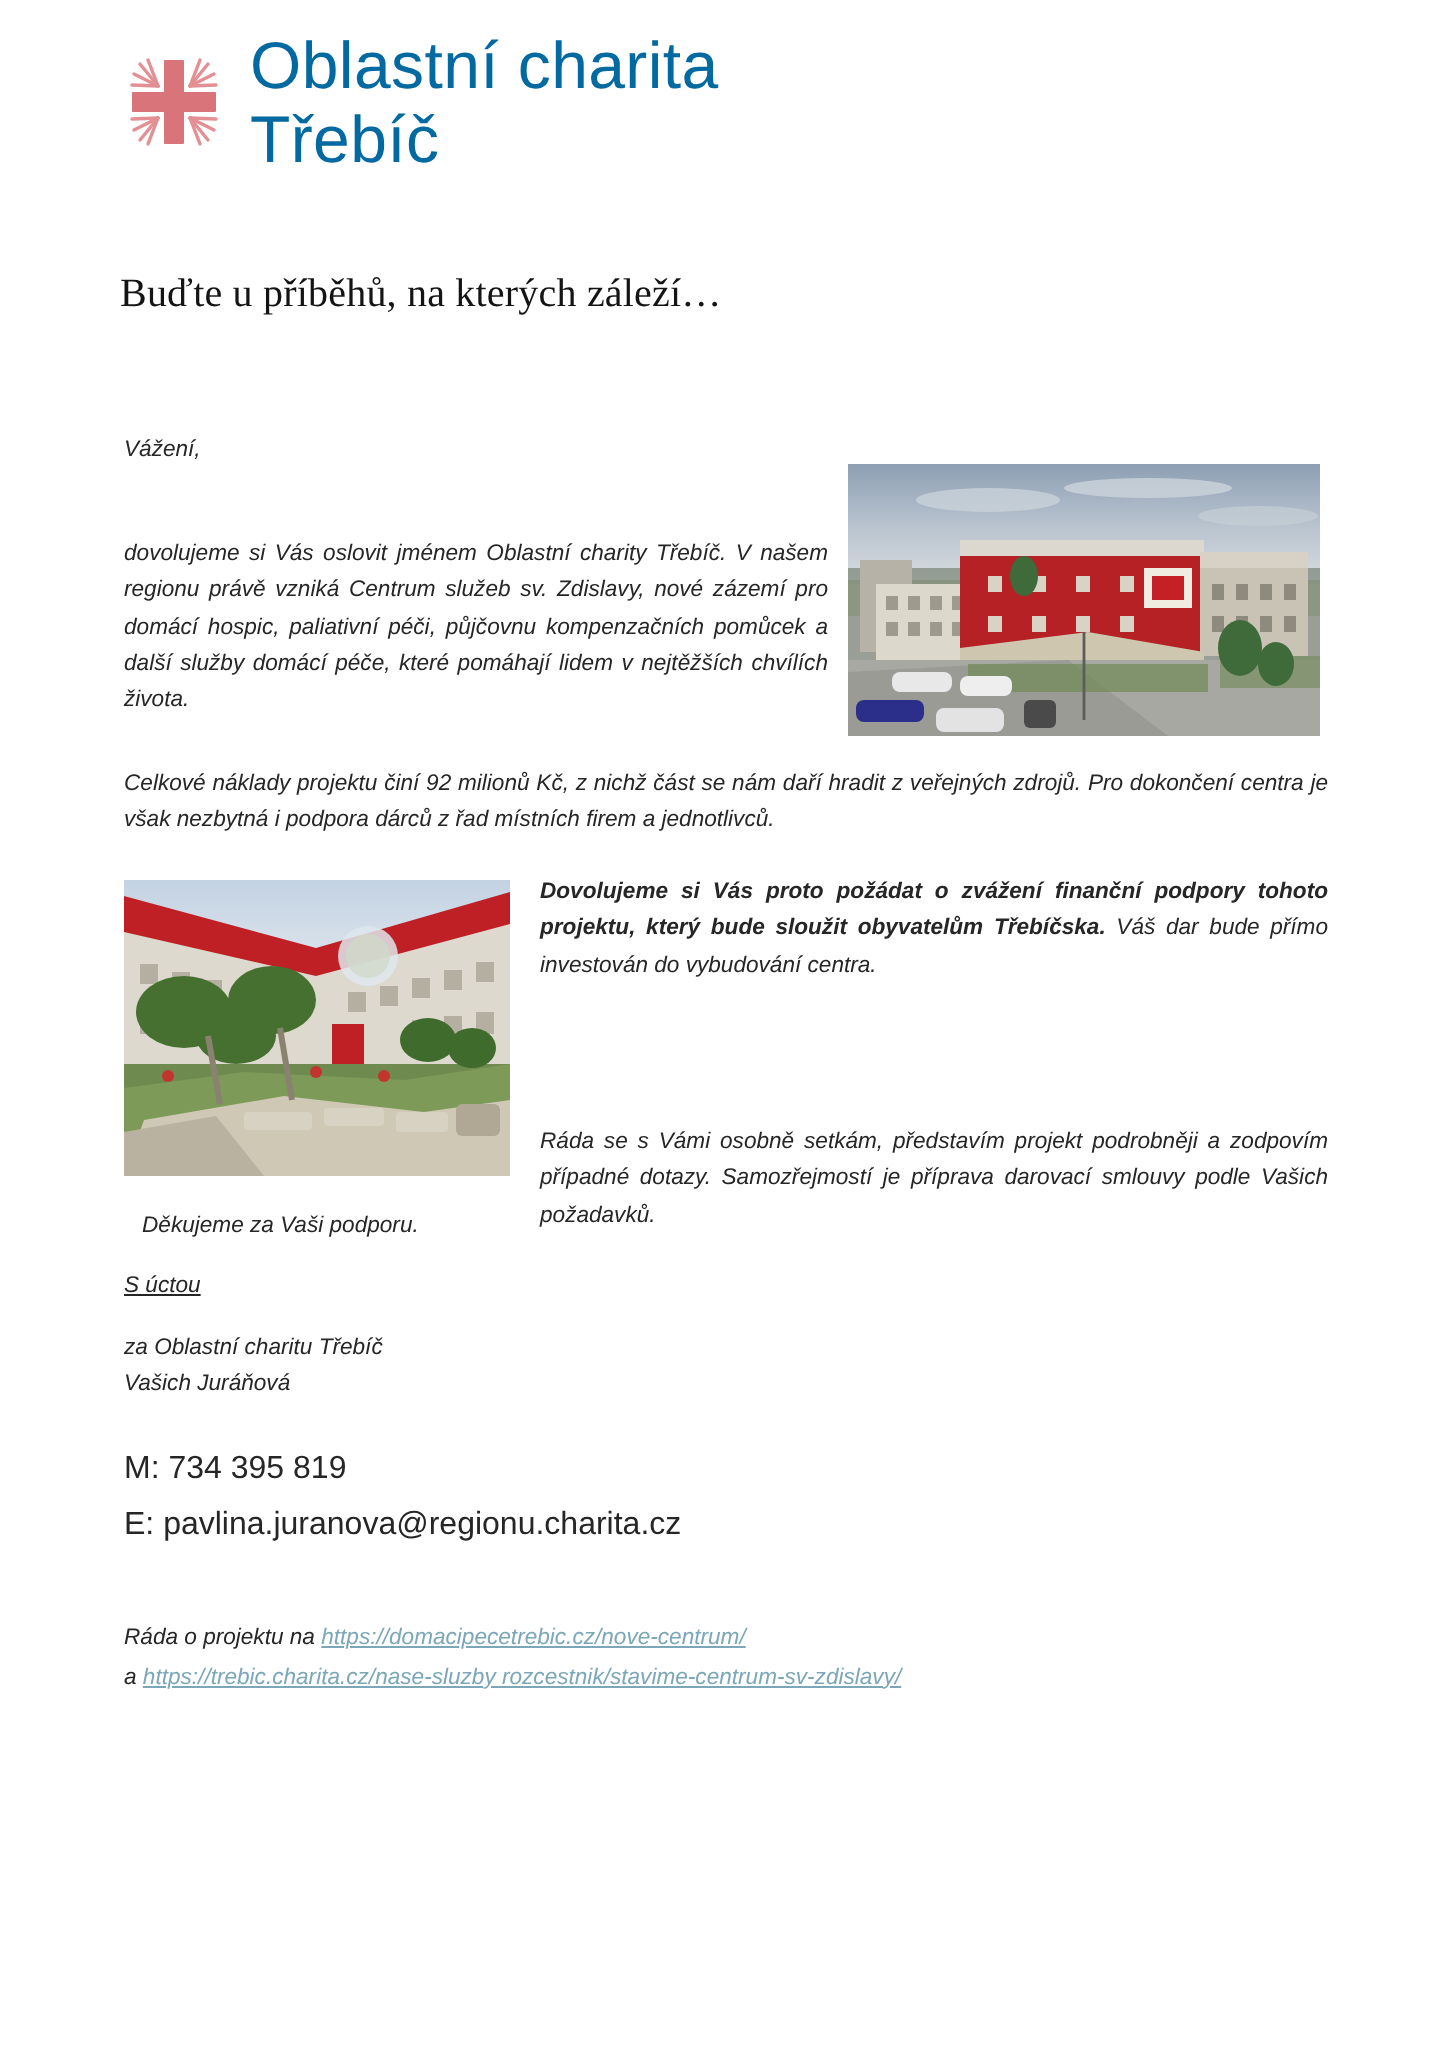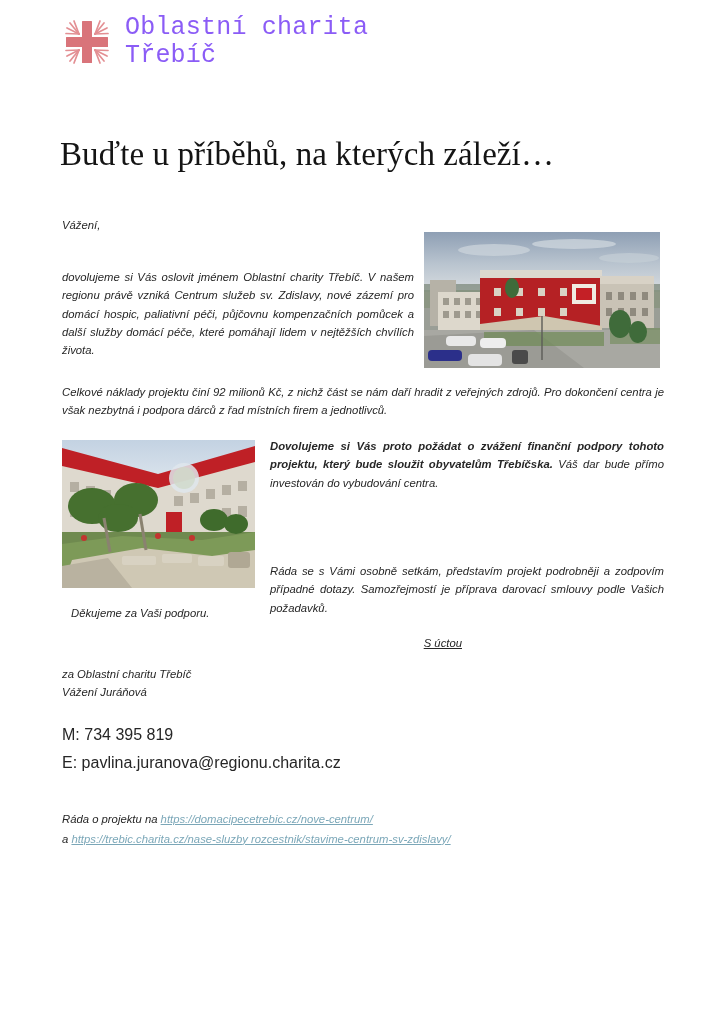--- a/index.html
+++ b/index.html
@@ -30,35 +30,35 @@
     align-items: center;
     gap: 13px;
   }
   .logo-mark {
     width: 50px;
     height: 50px;
     flex: 0 0 50px;
     position: relative;
   }
   .logo-text {
-    font-family: Liberation Mono, monospace;
-    font-size: 25px;
+    font-family: Liberation Sans, sans-serif;
+    font-size: 33px;
     line-height: 1.13;
-    color: #8b5cf6;
+    color: #0369a1;
     letter-spacing: 0.2px;
     white-space: pre-line;
   }
 
   
   .doc-title {
     position: absolute;
     left: 60px;
     top: 136px;
     font-family: "Liberation Serif", serif;
-    font-size: 33px;
+    font-size: 20px;
     color: #141414;
     letter-spacing: 0.1px;
     text-align: center;
   }
 
   
   .body-text {
     font-style: italic;
     font-size: 11.3px;
     line-height: 1.62;
@@ -105,21 +105,21 @@
     left: 71px;
     top: 604px;
     width: 400px;
     text-align: left;
   }
   .p-regards {
     position: absolute;
     left: 62px;
     top: 634px;
     width: 400px;
-    text-align: right;
+    text-align: left;
     text-decoration: underline;
   }
   .p-signature {
     position: absolute;
     left: 62px;
     top: 665px;
     width: 400px;
     text-align: left;
     white-space: pre-line;
   }
@@ -358,21 +358,21 @@
     </svg>
   </div>
 
   <div class="body-text p-request"><b>Dovolujeme si Vás proto požádat o zvážení finanční podpory tohoto projektu, který bude sloužit obyvatelům Třebíčska.</b><span> Váš dar bude přímo investován do vybudování centra.</span></div>
 
   <div class="body-text p-meeting">Ráda se s Vámi osobně setkám, představím projekt podrobněji a zodpovím případné dotazy. Samozřejmostí je příprava darovací smlouvy podle Vašich požadavků.</div>
 
   <div class="body-text p-thanks">Děkujeme za Vaši podporu.</div>
   <div class="body-text p-regards">S úctou</div>
   <div class="body-text p-signature">za Oblastní charitu Třebíč
-Vážení Juráňová</div>
+Vašich Juráňová</div>
 
   <div class="contact-block">
     <div>
       <span>M:</span>
       <span>734 395 819</span>
     </div>
     <div>
       <span>E:</span>
       <span>pavlina.juranova@regionu.charita.cz</span>
     </div>

